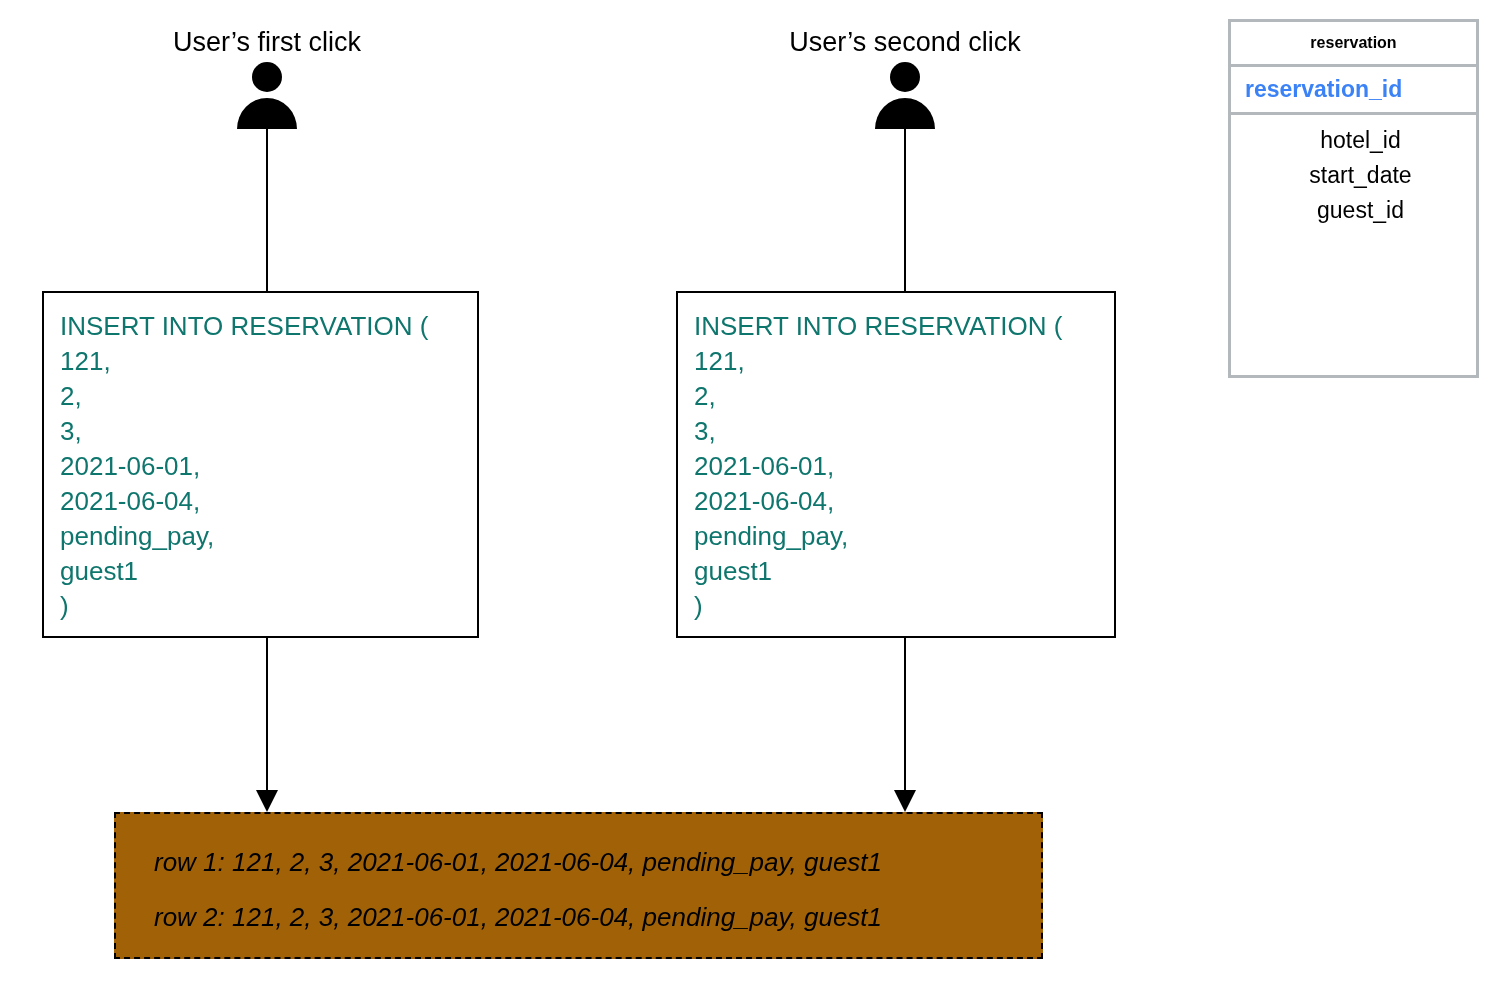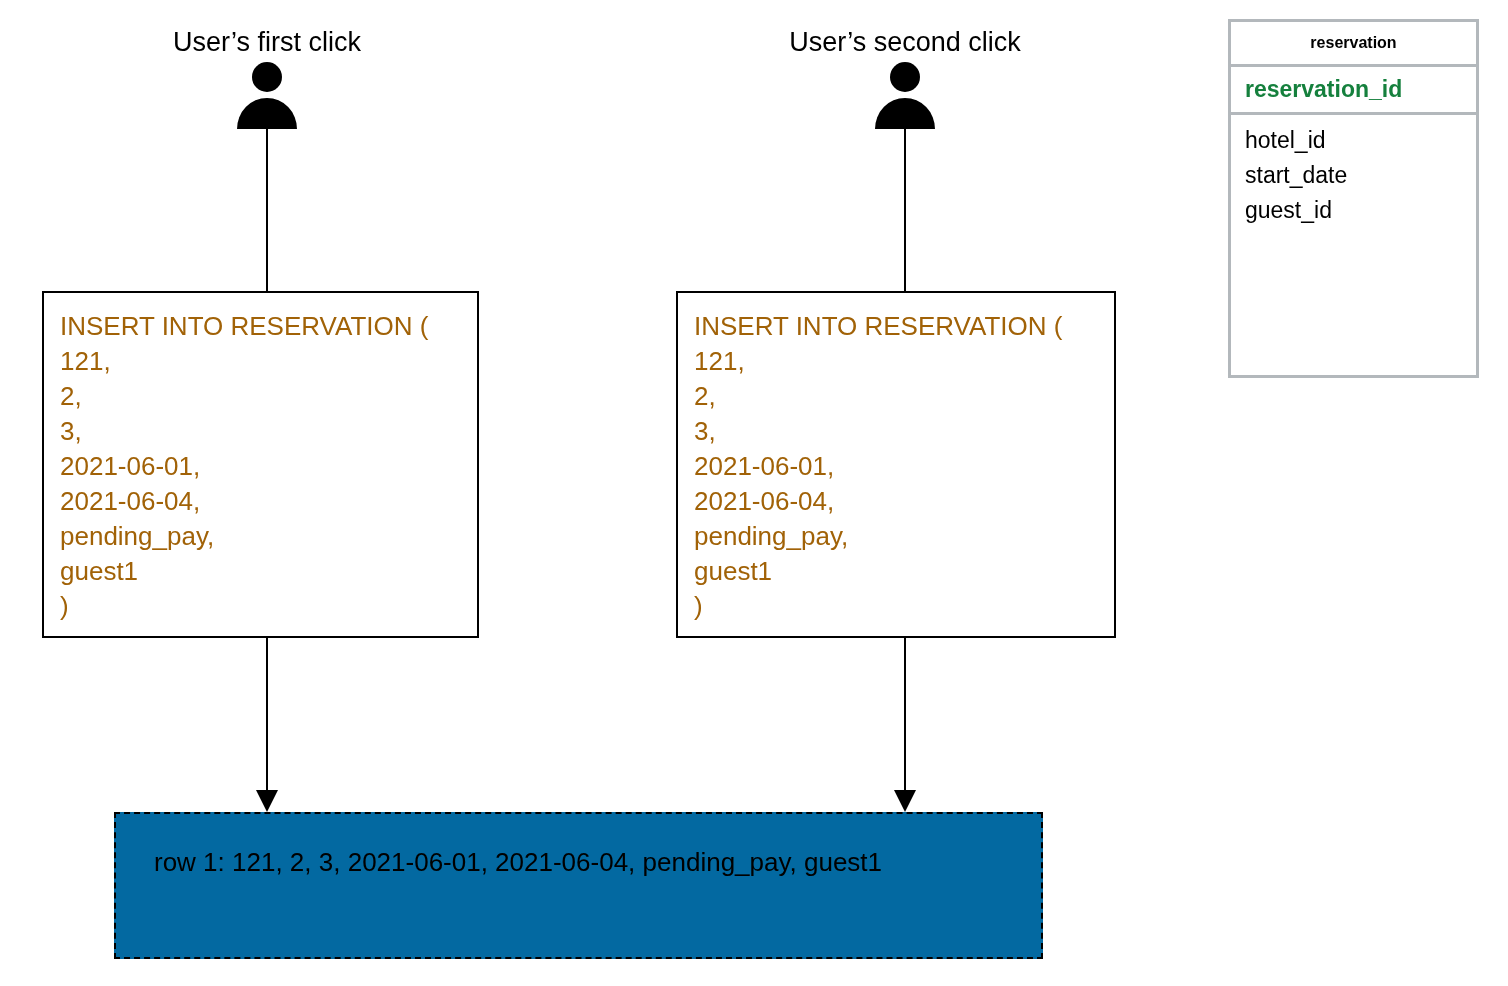--- a/index.html
+++ b/index.html
@@ -79,29 +79,30 @@
     position: absolute;
     border: 2px solid #000;
     background: #fff;
     box-sizing: border-box;
     padding: 16px 14px 10px 16px;
   }
   .sql-line {
     font-size: 26px;
     line-height: 35px;
     white-space: pre;
-    color: #a16207;
+    color: #0f766e;
   }
 
   
   .result-box {
     position: absolute;
     border: 2px dashed #000;
-    background: #0369a1;
-    box-sizing: border-box;
+    background: #a16207;
+    box-sizing: border-box;
+    font-style: italic;
   }
   .result-row {
     position: absolute;
     font-size: 26px;
     line-height: 32px;
     white-space: nowrap;
     color: #000;
   }
 
   
@@ -122,31 +123,32 @@
     color: #000;
   }
   .entity-pk {
     box-sizing: border-box;
     height: 48px;
     line-height: 45px;
     padding-left: 14px;
     font-size: 23px;
     font-weight: bold;
     border-bottom: 3px solid #b3b8bc;
-    color: #15803d;
+    color: #3b82f6;
   }
   .entity-fields {
     box-sizing: border-box;
     padding: 8px 0 0 14px;
   }
   .entity-field {
     font-size: 23px;
     line-height: 35px;
     color: #000;
     white-space: nowrap;
+    text-align: center;
   }
 </style>
 </head>
 <body>
 
 <div id="canvas">
 
   <div class="actor-label" style="left:267px; top:26px;">User’s first click</div>
 
   <div class="actor-icon" style="left:267px; top:62px;">
@@ -190,20 +192,21 @@
     <div class="sql-line">pending_pay,</div>
     <div class="sql-line">guest1</div>
     <div class="sql-line">)</div>
   </div>
 
   <div class="vline" style="left:905px; top:638px; height:153px;"></div>
   <div class="arrow-head" style="left:905px; top:790px;"></div>
 
   <div class="result-box" style="left:114px; top:812px; width:929px; height:147px;">
     <div class="result-row" style="left:38px; top:32px;">row 1: 121, 2, 3, 2021-06-01, 2021-06-04, pending_pay, guest1</div>
+    <div class="result-row" style="left:38px; top:87px;">row 2: 121, 2, 3, 2021-06-01, 2021-06-04, pending_pay, guest1</div>
   </div>
 
   <div class="entity-table" style="left:1228px; top:19px; width:251px; height:359px;">
     <div class="entity-title">reservation</div>
     <div class="entity-pk">reservation_id</div>
     <div class="entity-fields">
       <div class="entity-field">hotel_id</div>
       <div class="entity-field">start_date</div>
       <div class="entity-field">guest_id</div>
     </div>

